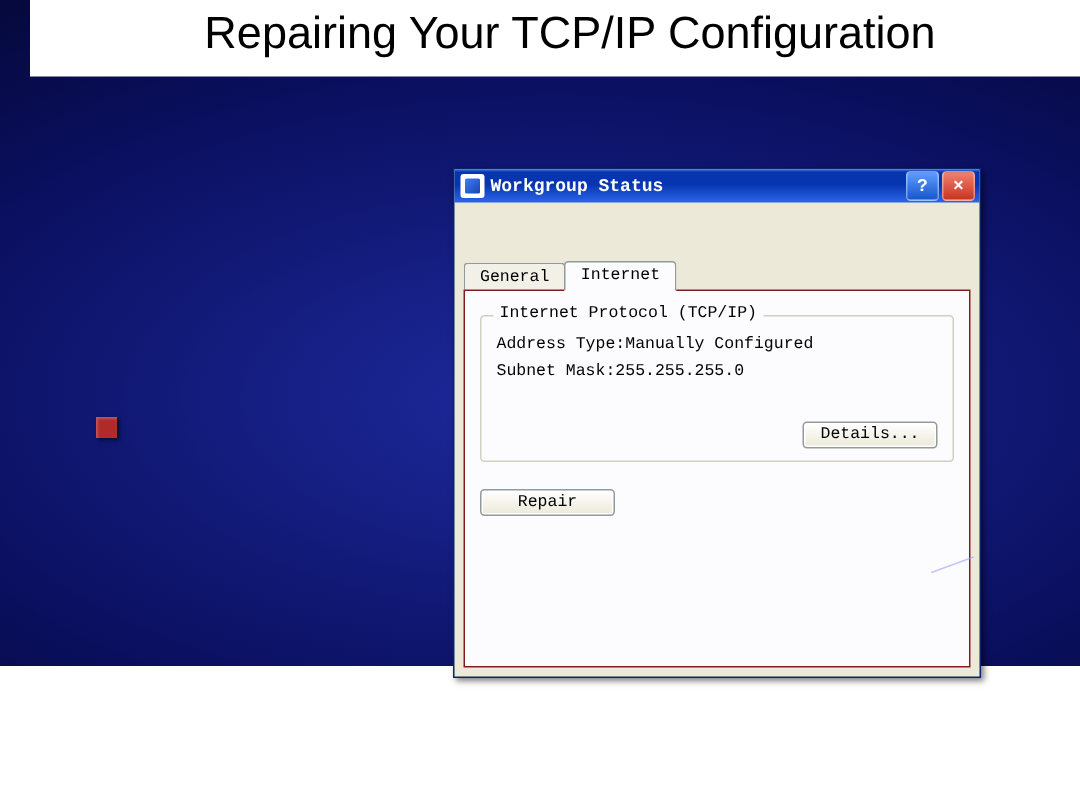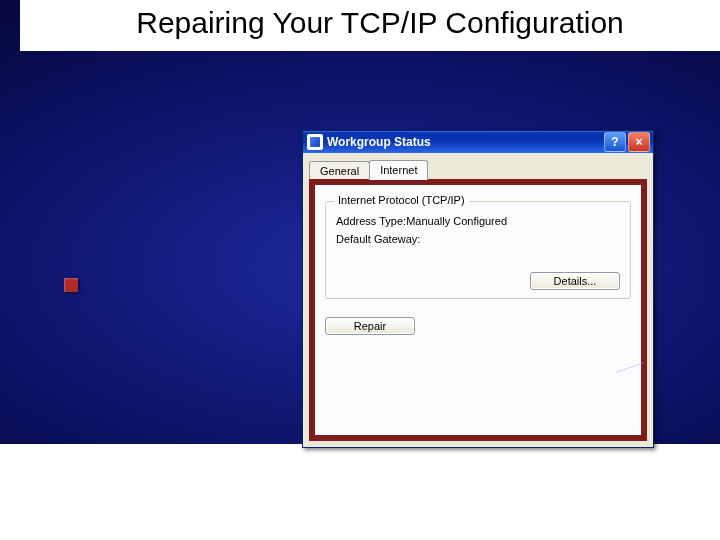--- a/index.html
+++ b/index.html
@@ -34,26 +34,26 @@
     top: 278px;
     width: 14px;
     height: 14px;
     background: #b02a2a;
     box-shadow: 1px 1px 2px rgba(255,255,255,0.25) inset, 1px 1px 3px rgba(0,0,0,0.6);
   }
 
   .dialog {
     position: absolute;
     left: 302px;
-    top: 130px;
+    top: 112px;
     width: 350px;
     background: #ece9d8;
     border: 1px solid #0a246a;
     box-shadow: 2px 2px 4px rgba(0,0,0,0.5);
-    font-family: Liberation Sans, sans-serif;
+    font-family: Liberation Mono, monospace;
     font-size: 11px;
   }
   .dlg-titlebar {
     height: 22px;
     background: linear-gradient(to bottom, #3f6fe0 0%, #0734b0 8%, #0734b0 45%, #2b66e8 100%);
     display: flex;
     align-items: center;
     padding: 0 3px 0 4px;
     color: white;
     font-weight: bold;
@@ -87,20 +87,21 @@
     color: #fff;
     border: 1px solid rgba(255,255,255,0.4);
   }
   .title-btn.help { background: linear-gradient(#5c9eff,#1a55cc); }
   .title-btn.close { background: linear-gradient(#f08070,#c83420); }
 
   .tabs {
     display: flex;
     padding: 6px 6px 0 6px;
     gap: 0;
+    margin-top: 32px;
   }
   .tab {
     padding: 3px 10px 3px 10px;
     background: #ece9d8;
     border: 1px solid #919b9c;
     border-bottom: none;
     border-radius: 3px 3px 0 0;
     margin-right: -1px;
     position: relative;
     top: 1px;
@@ -113,21 +114,21 @@
     top: 1px;
   }
   .tab.inactive {
     background: #f3f1e7;
     top: 2px;
   }
 
   .tab-panel {
     margin: 0 6px 6px 6px;
     background: #fcfcfe;
-    border: 6px solid #7f1d1d;
+    border: 1px solid #7f1d1d;
     padding: 10px 10px 10px 10px;
     min-height: 230px;
     position: relative;
   }
 
   .fieldset {
     border: 1px solid #d0d0bf;
     border-radius: 3px;
     padding: 10px 10px 8px 10px;
     position: relative;
@@ -226,22 +227,22 @@
       <div class="diag-line"></div>
 
       <div class="fieldset">
         <div class="legend">Internet Protocol (TCP/IP)</div>
 
         <div class="kv-row">
           <span class="k">Address Type:</span>
           <span class="v">Manually Configured</span>
         </div>
         <div class="kv-row">
-          <span class="k">Default Gateway:</span>
-          <span class="v"></span>
+          <span class="k">Subnet Mask:</span>
+          <span class="v">255.255.255.0</span>
         </div>
 
         <div class="details-row">
           <span class="btn">Details...</span>
         </div>
       </div>
 
       <div class="repair-row">
         <span class="btn">Repair</span>
       </div>

